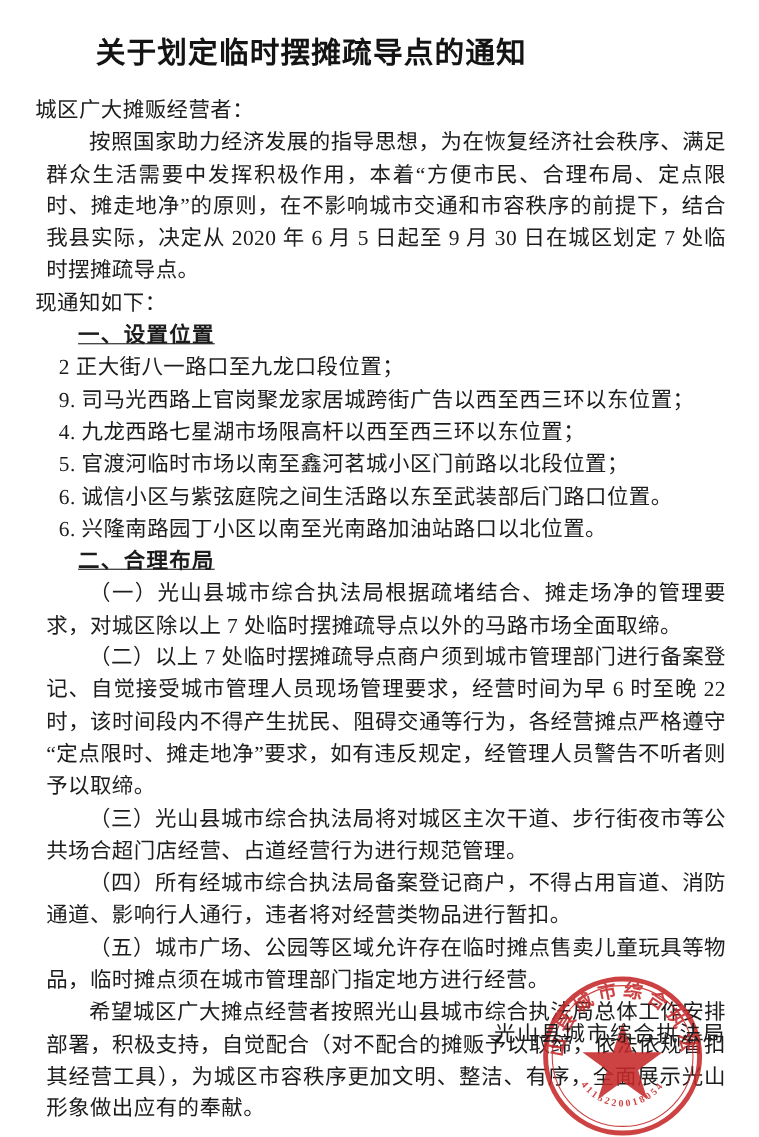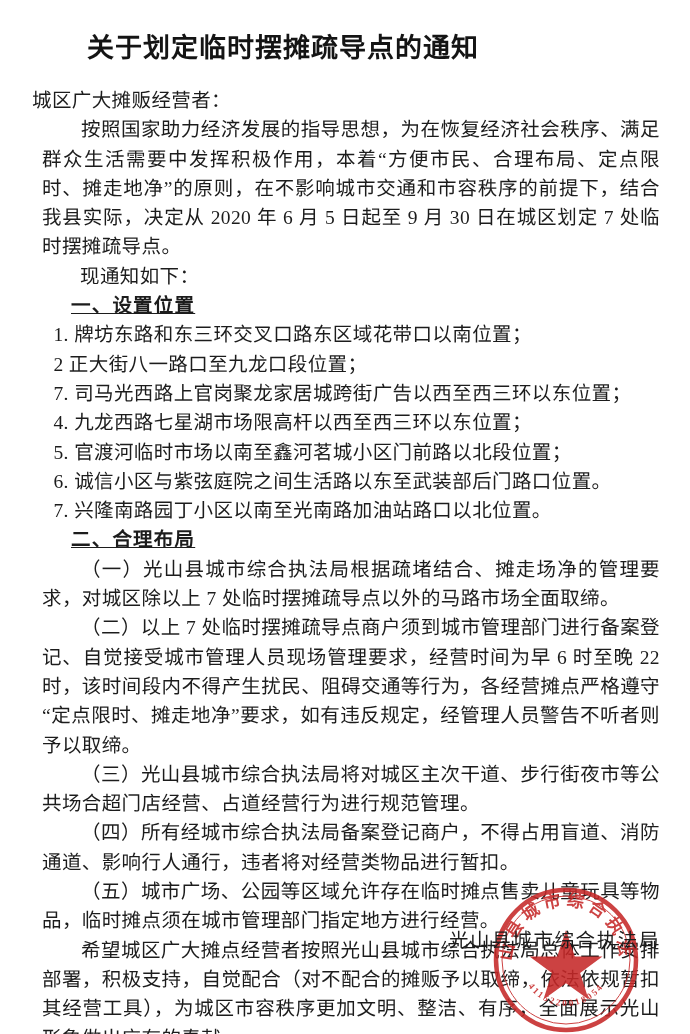--- a/index.html
+++ b/index.html
@@ -66,21 +66,20 @@
 
   
   .para {
     text-indent: 2em;
     margin-left: 10px;
   }
 
   
   .flush {
     text-indent: 0;
-    margin-left: 48px;
   }
 
   
   .section-heading {
     text-indent: 2em;
     font-weight: bold;
     letter-spacing: 1.2px;
     text-decoration: underline;
   }
 
@@ -149,27 +148,26 @@
   <div class="body-block">
 
     <p class="line salutation">城区广大摊贩经营者：</p>
 
     <p class="line para">按照国家助力经济发展的指导思想，为在恢复经济社会秩序、满足群众生活需要中发挥积极作用，本着“方便市民、合理布局、定点限时、摊走地净”的原则，在不影响城市交通和市容秩序的前提下，结合我县实际，决定从 2020 年 6 月 5 日起至 9 月 30 日在城区划定 7 处临时摆摊疏导点。</p>
 
     <p class="line flush">现通知如下：</p>
 
     <p class="line section-heading">一、设置位置</p>
 
-    <p class="line list-item">1. 牌坊东路和东三环交叉口路东区域花带口以南位置；</p>
     <p class="line list-item">2 正大街八一路口至九龙口段位置；</p>
-    <p class="line list-item">7. 司马光西路上官岗聚龙家居城跨街广告以西至西三环以东位置；</p>
+    <p class="line list-item">9. 司马光西路上官岗聚龙家居城跨街广告以西至西三环以东位置；</p>
     <p class="line list-item">4. 九龙西路七星湖市场限高杆以西至西三环以东位置；</p>
     <p class="line list-item">5. 官渡河临时市场以南至鑫河茗城小区门前路以北段位置；</p>
     <p class="line list-item">6. 诚信小区与紫弦庭院之间生活路以东至武装部后门路口位置。</p>
-    <p class="line list-item">7. 兴隆南路园丁小区以南至光南路加油站路口以北位置。</p>
+    <p class="line list-item">6. 兴隆南路园丁小区以南至光南路加油站路口以北位置。</p>
 
     <p class="line section-heading">二、合理布局</p>
 
     <p class="line para">（一）光山县城市综合执法局根据疏堵结合、摊走场净的管理要求，对城区除以上 7 处临时摆摊疏导点以外的马路市场全面取缔。</p>
     <p class="line para">（二）以上 7 处临时摆摊疏导点商户须到城市管理部门进行备案登记、自觉接受城市管理人员现场管理要求，经营时间为早 6 时至晚 22 时，该时间段内不得产生扰民、阻碍交通等行为，各经营摊点严格遵守“定点限时、摊走地净”要求，如有违反规定，经管理人员警告不听者则予以取缔。</p>
     <p class="line para">（三）光山县城市综合执法局将对城区主次干道、步行街夜市等公共场合超门店经营、占道经营行为进行规范管理。</p>
     <p class="line para">（四）所有经城市综合执法局备案登记商户，不得占用盲道、消防通道、影响行人通行，违者将对经营类物品进行暂扣。</p>
     <p class="line para">（五）城市广场、公园等区域允许存在临时摊点售卖儿童玩具等物品，临时摊点须在城市管理部门指定地方进行经营。</p>
 
     <p class="line para">希望城区广大摊点经营者按照光山县城市综合执法局总体工作安排部署，积极支持，自觉配合（对不配合的摊贩予以取缔，依法依规暂扣其经营工具），为城区市容秩序更加文明、整洁、有序，全面展示光山形象做出应有的奉献。</p>

